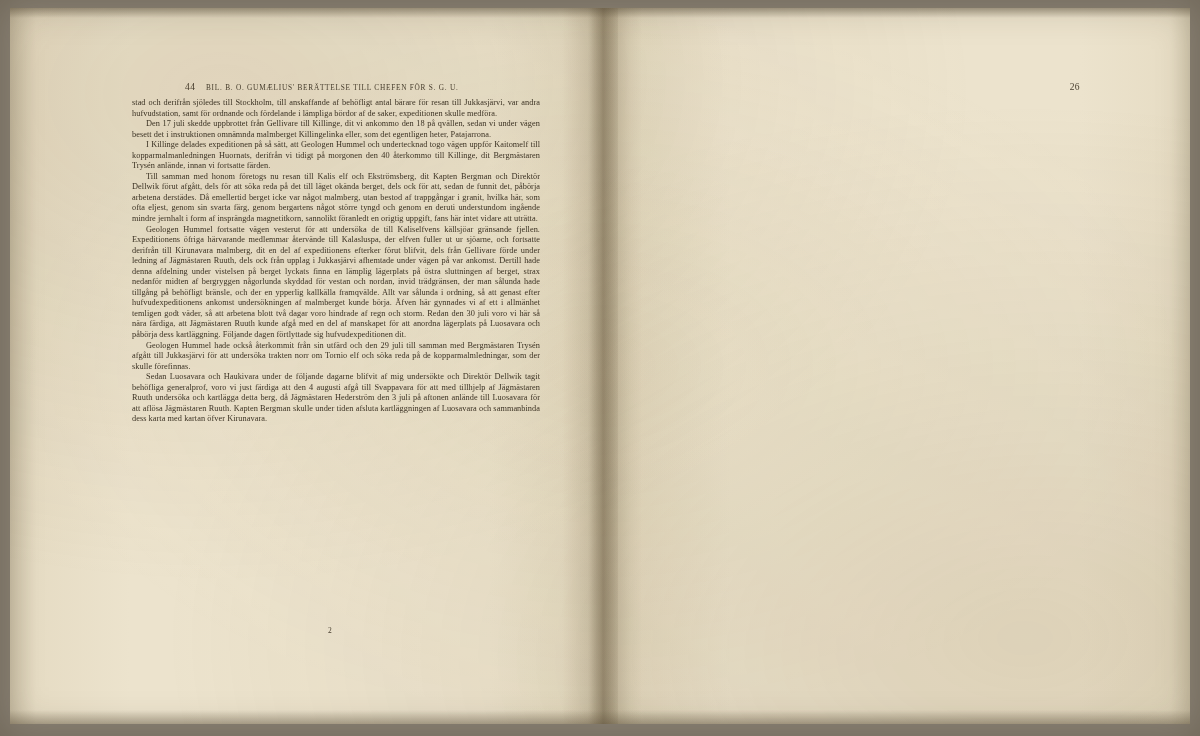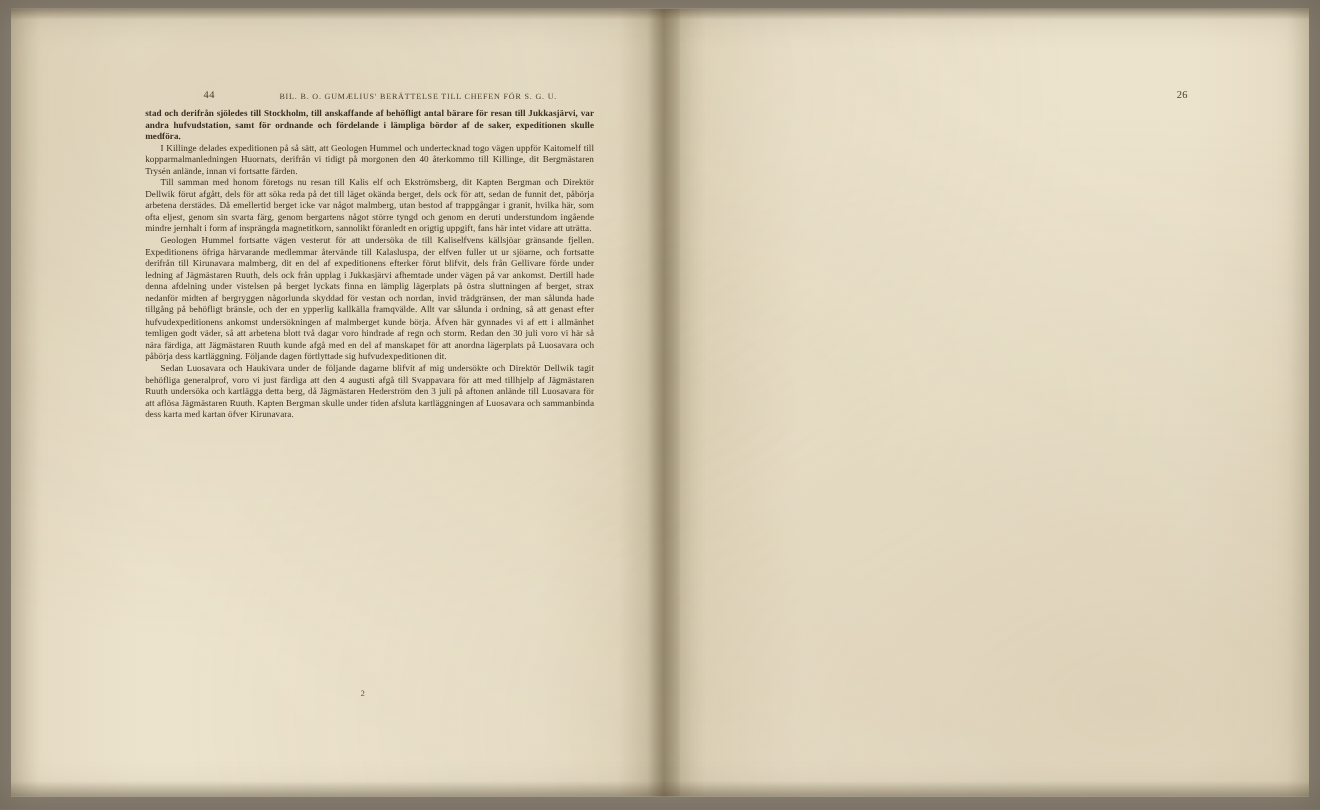--- a/index.html
+++ b/index.html
@@ -88,34 +88,34 @@
 
   .runhead {
     position: absolute;
     top: 75px;
     font-size: 7.3px;
     letter-spacing: 0.75px;
     color: #4a4030;
     text-transform: uppercase;
     white-space: nowrap;
   }
-  .runhead.rl { left: 196px; margin-left: 48px; }
+  .runhead.rl { left: 196px; }
 
   p {
     margin: 0;
     text-indent: 14px;
     font-size: 8.3px;
     line-height: 10.55px;
     text-align: justify;
     color: #3c3324;
     letter-spacing: 0.05px;
     -webkit-hyphens: none;
     hyphens: none;
   }
-  p.noindent { text-indent: 0; font-weight: bold; }
+  p.noindent { text-indent: 0; }
 
   .sig {
     position: absolute;
     font-size: 7.5px;
     color: #463d2d;
   }
   .sig.sl { left: 318px; top: 618px; }
 
   
   .grain {
@@ -141,23 +141,25 @@
   <div class="book">
 
     <div class="page left">
       <div class="spine-shadow-l"></div>
 
       <div class="folio pl">44</div>
       <div class="runhead rl">BIL. B. O. GUMÆLIUS' BERÄTTELSE TILL CHEFEN FÖR S. G. U.</div>
 
       <div class="col left-col">
         <p class="noindent">stad och derifrån sjöledes till Stockholm, till anskaffande af behöfligt antal bärare för resan till Jukkasjärvi, var andra hufvudstation, samt för ordnande och fördelande i lämpliga bördor af de saker, expeditionen skulle medföra.</p>
+        <p>Den 17 juli skedde uppbrottet från Gellivare till Killinge, dit vi ankommo den 18 på qvällen, sedan vi under vägen besett det i instruktionen omnämnda malmberget Killingelinka eller, som det egentligen heter, Patajarrona.</p>
         <p>I Killinge delades expeditionen på så sätt, att Geologen Hummel och undertecknad togo vägen uppför Kaitomelf till kopparmalmanledningen Huornats, derifrån vi tidigt på morgonen den 40 återkommo till Killinge, dit Bergmästaren Trysén anlände, innan vi fortsatte färden.</p>
         <p>Till samman med honom företogs nu resan till Kalis elf och Ekströmsberg, dit Kapten Bergman och Direktör Dellwik förut afgått, dels för att söka reda på det till läget okända berget, dels ock för att, sedan de funnit det, påbörja arbetena derstädes. Då emellertid berget icke var något malmberg, utan bestod af trappgångar i granit, hvilka här, som ofta eljest, genom sin svarta färg, genom bergartens något större tyngd och genom en deruti understundom ingående mindre jernhalt i form af insprängda magnetitkorn, sannolikt föranledt en origtig uppgift, fans här intet vidare att uträtta.</p>
         <p>Geologen Hummel fortsatte vägen vesterut för att undersöka de till Kaliselfvens källsjöar gränsande fjellen. Expeditionens öfriga härvarande medlemmar återvände till Kalasluspa, der elfven fuller ut ur sjöarne, och fortsatte derifrån till Kirunavara malmberg, dit en del af expeditionens efterker förut blifvit, dels från Gellivare förde under ledning af Jägmästaren Ruuth, dels ock från upplag i Jukkasjärvi afhemtade under vägen på var ankomst. Dertill hade denna afdelning under vistelsen på berget lyckats finna en lämplig lägerplats på östra sluttningen af berget, strax nedanför midten af bergryggen någorlunda skyddad för vestan och nordan, invid trädgränsen, der man sålunda hade tillgång på behöfligt bränsle, och der en ypperlig kallkälla framqvälde. Allt var sålunda i ordning, så att genast efter hufvudexpeditionens ankomst undersökningen af malmberget kunde börja. Äfven här gynnades vi af ett i allmänhet temligen godt väder, så att arbetena blott två dagar voro hindrade af regn och storm. Redan den 30 juli voro vi här så nära färdiga, att Jägmästaren Ruuth kunde afgå med en del af manskapet för att anordna lägerplats på Luosavara och påbörja dess kartläggning. Följande dagen förtlyttade sig hufvudexpeditionen dit.</p>
+        <p>Geologen Hummel hade också återkommit från sin utfärd och den 29 juli till samman med Bergmästaren Trysén afgått till Jukkasjärvi för att undersöka trakten norr om Tornio elf och söka reda på de kopparmalmledningar, som der skulle förefinnas.</p>
         <p>Sedan Luosavara och Haukivara under de följande dagarne blifvit af mig undersökte och Direktör Dellwik tagit behöfliga generalprof, voro vi just färdiga att den 4 augusti afgå till Svappavara för att med tillhjelp af Jägmästaren Ruuth undersöka och kartlägga detta berg, då Jägmästaren Hederström den 3 juli på aftonen anlände till Luosavara för att aflösa Jägmästaren Ruuth. Kapten Bergman skulle under tiden afsluta kartläggningen af Luosavara och sammanbinda dess karta med kartan öfver Kirunavara.</p>
       </div>
 
       <div class="sig sl">2</div>
     </div>
 
     <div class="page right">
       <div class="spine-shadow-r"></div>
 
       <div class="folio pr">26</div>

